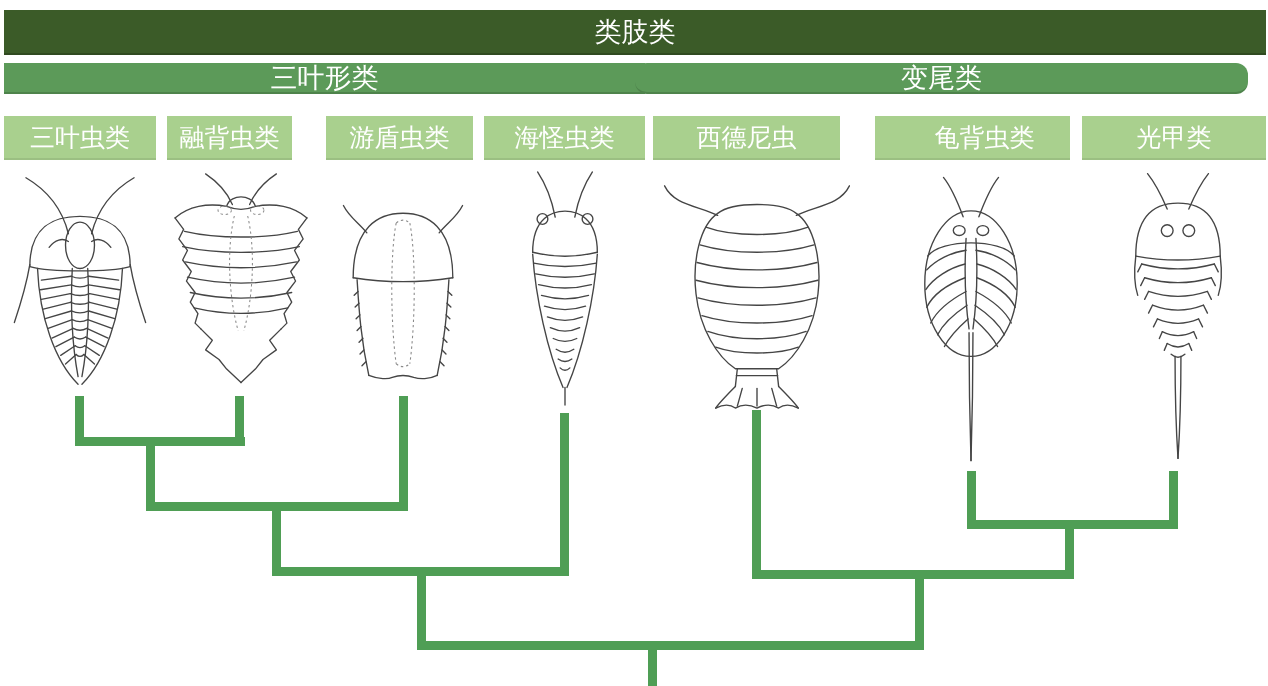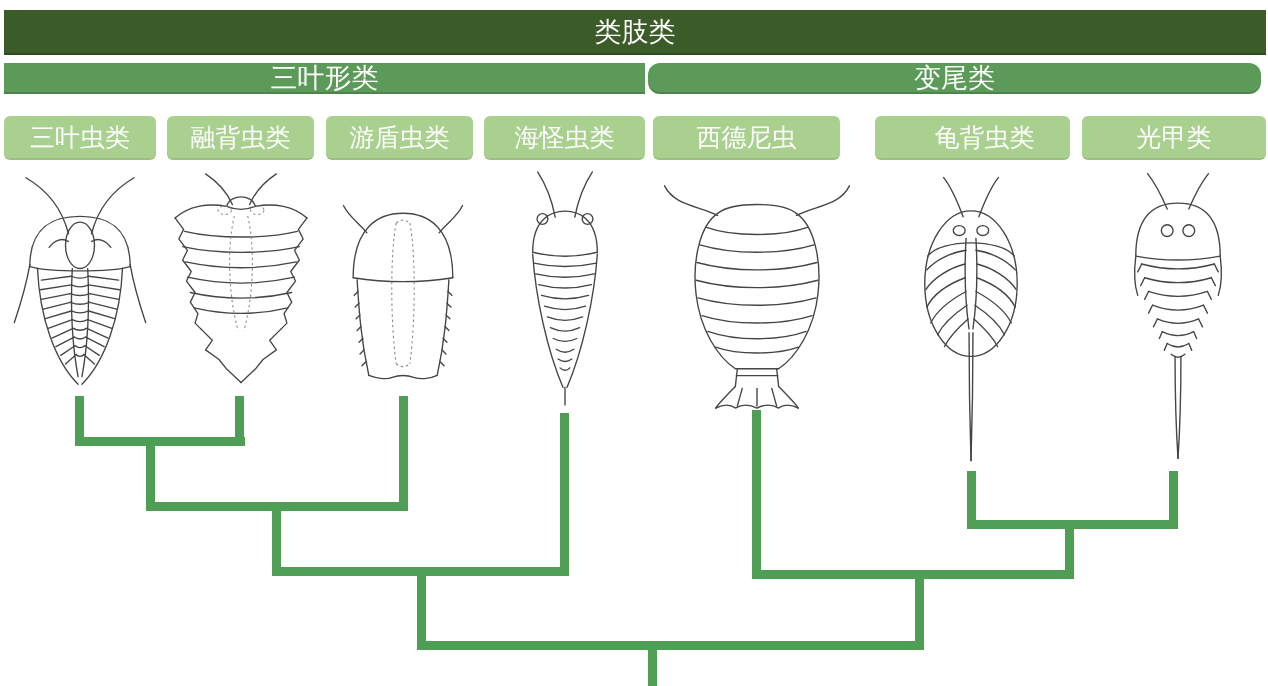--- a/index.html
+++ b/index.html
@@ -16,47 +16,46 @@
     top:2px;height:45px;background:var(--root-bar);font-size:27px;
     border-bottom:2px solid rgba(0,0,0,0.18);
   }
   .group-bar{
     top:55px;height:31px;background:var(--group-bar);font-size:27px;
     border-bottom:2px solid rgba(0,0,0,0.15);
   }
   .taxon-bar{
     top:108px;height:44px;background:var(--taxon-bar);font-size:25px;
     border-bottom:2px solid rgba(0,0,0,0.08);
-    border-radius:6px;
   }
   .tree-seg{position:absolute;}
   .illus{position:absolute;}
   .ln{stroke:#454545;stroke-width:1.4;fill:none;stroke-linecap:round;stroke-linejoin:round;}
   .dash{stroke:#8a8a8a;stroke-width:1.1;fill:none;stroke-dasharray:2.5,3;}
 </style>
 <title>类肢类</title></head>
 <body>
 
 <div id="stage" style="--root-bar: #3b5b28; --group-bar: #5c9a59; --taxon-bar: #a9d08e; --label-text: #ffffff;">
 
   <div class="bar root-bar" style="left:4px;width:1262px;">
     <span>类肢类</span>
   </div>
 
   <div class="bar group-bar" style="left:4px;width:641px;">
     <span>三叶形类</span>
   </div>
-  <div class="bar group-bar" style="left:648px;width:613px;border-radius:12px;">
+  <div class="bar group-bar" style="left:635px;width:613px;border-radius:12px;">
     <span>变尾类</span>
   </div>
 
   <div class="bar taxon-bar" style="left:4px;width:152px;">
     <span>三叶虫类</span>
   </div>
-  <div class="bar taxon-bar" style="left:167px;width:147px;">
+  <div class="bar taxon-bar" style="left:167px;width:125px;">
     <span>融背虫类</span>
   </div>
   <div class="bar taxon-bar" style="left:326px;width:147px;">
     <span>游盾虫类</span>
   </div>
   <div class="bar taxon-bar" style="left:484px;width:161px;text-align:right;">
     <span>海怪虫类</span>
   </div>
   <div class="bar taxon-bar" style="left:653px;width:187px;">
     <span>西德尼虫</span>

